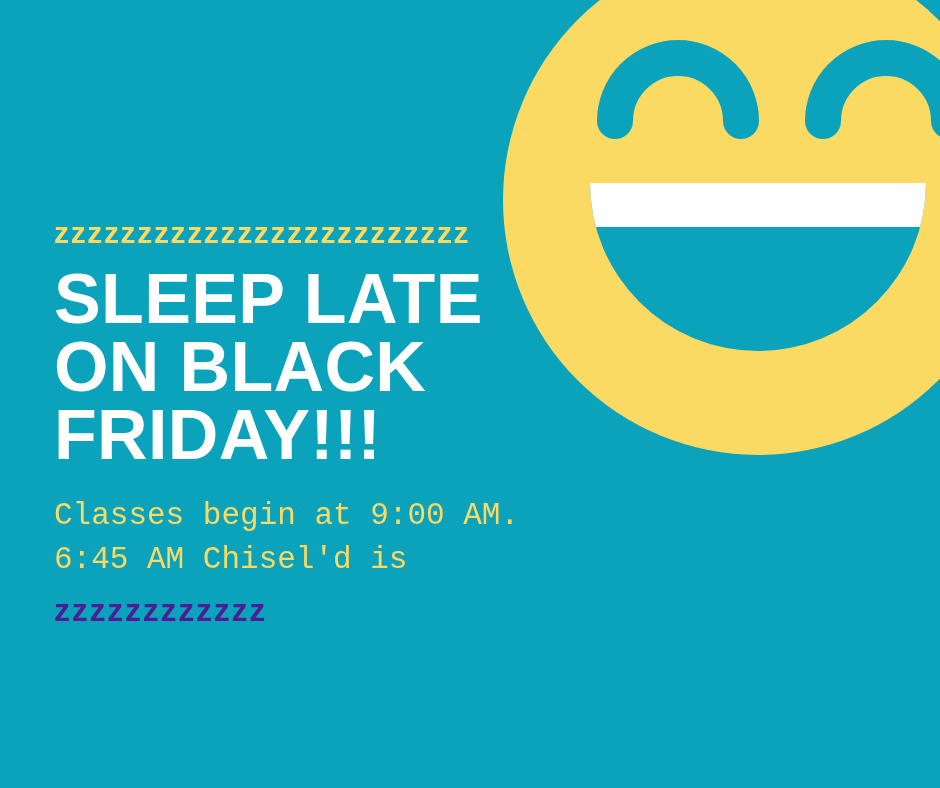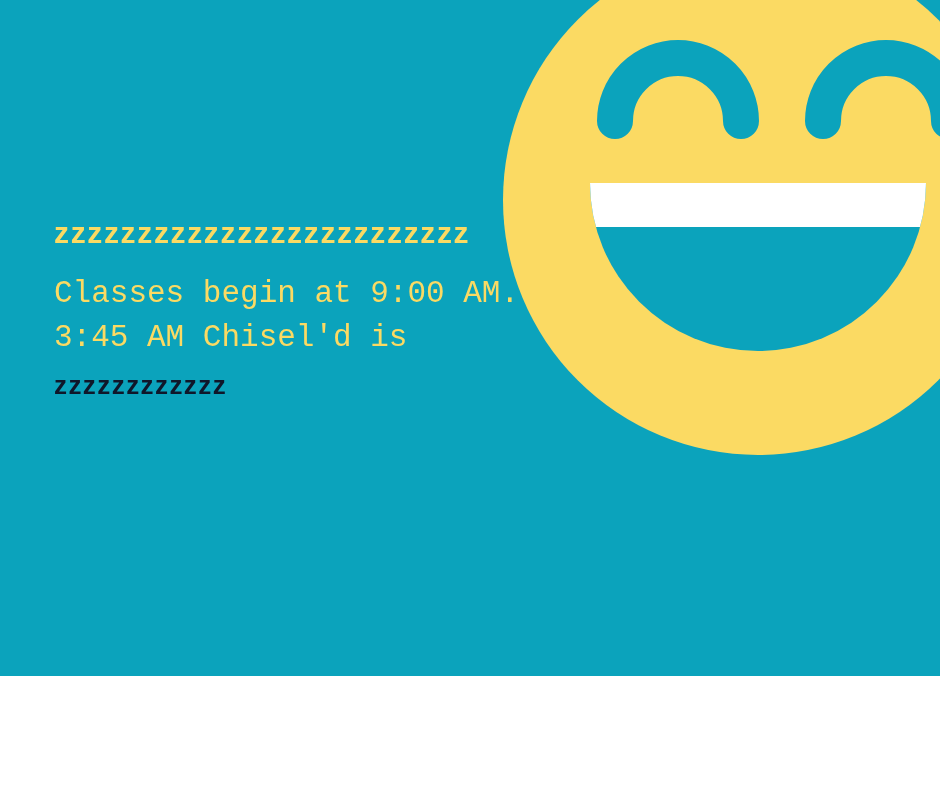--- a/index.html
+++ b/index.html
@@ -6,21 +6,21 @@
     margin: 0;
     padding: 0;
   }
   body {
     background: #ffffff;
     font-family: "Liberation Sans", sans-serif;
   }
   #poster {
     position: relative;
     width: 940px;
-    height: 676px;
+    height: 788px;
     overflow: hidden;
     background: #0ba3bc;
   }
 
   
   #smiley {
     position: absolute;
     left: 503px;
     top: -55px;
     width: 510px;
@@ -73,23 +73,23 @@
     max-width: 430px;
   }
   #body-text .body-line {
     display: block;
     white-space: nowrap;
   }
 
   .z-line-bottom {
     font-family: "Liberation Sans", sans-serif;
     font-weight: 700;
-    font-size: 26px;
+    font-size: 32px;
     letter-spacing: 0.055em;
-    color: #0f172a;
+    color: #4c1d95;
     line-height: 1.0;
     margin: 12px 0 0 0;
     white-space: nowrap;
   }
 </style>
 </head>
 <body>
 
 <div id="poster">
 
@@ -113,22 +113,27 @@
       <g clip-path="url(#mouthClip)">
         <rect x="70" y="236" width="380" height="46" fill="#ffffff"></rect>
       </g>
     </g>
   </svg>
 
   <div id="text-block">
 
     <div class="z-line-top">zzzzzzzzzzzzzzzzzzzzzzzzz</div>
 
+    <h1 id="headline">
+      <span class="hl-line">SLEEP LATE</span>
+      <span class="hl-line">ON BLACK</span>
+      <span class="hl-line">FRIDAY!!!</span>
+    </h1>
 
     <p id="body-text">
       <span class="body-line"> Classes begin at 9:00 AM.</span>
-      <span class="body-line">3:45 AM Chisel'd is</span>
+      <span class="body-line">6:45 AM Chisel'd is</span>
     </p>
 
     <div class="z-line-bottom"> zzzzzzzzzzzz</div>
 
   </div>
 </div>
 
 </body></html>

